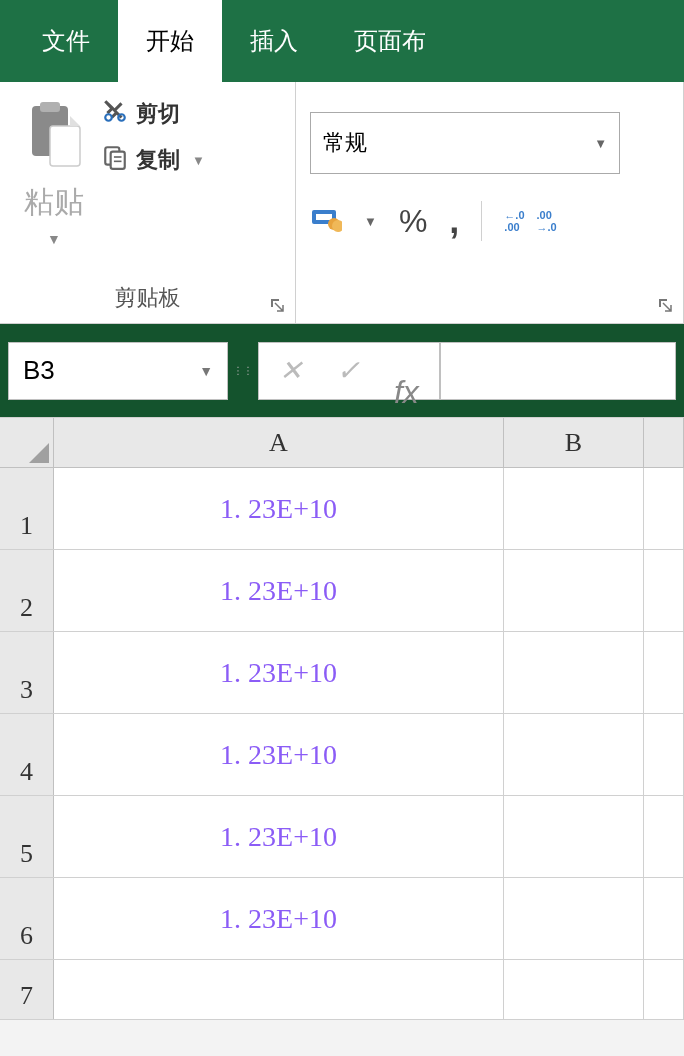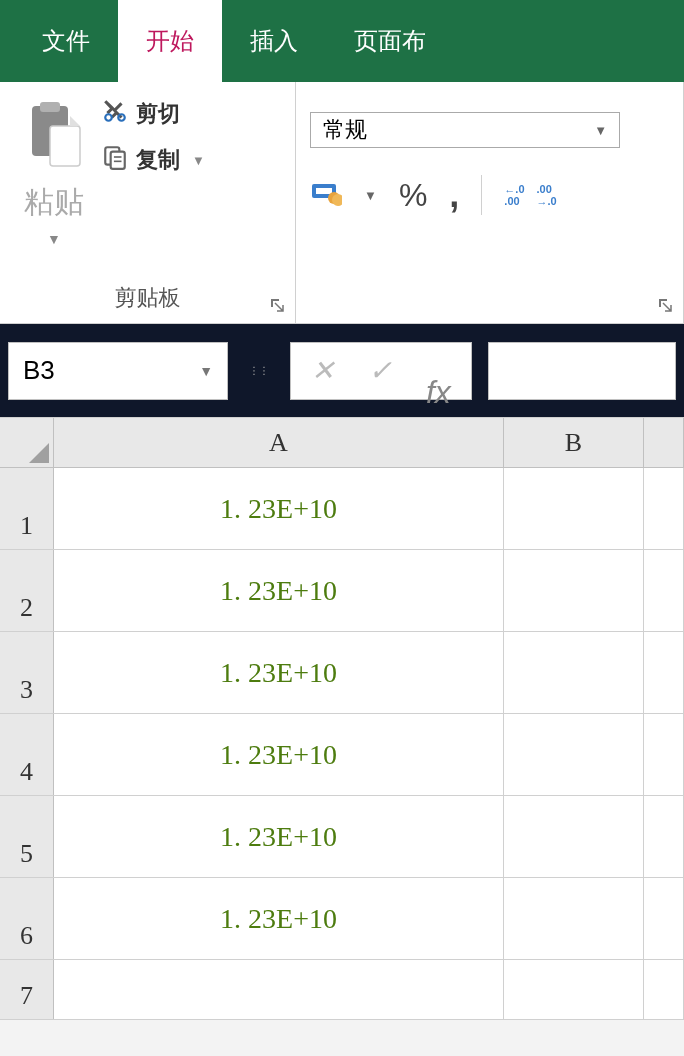--- a/index.html
+++ b/index.html
@@ -1,71 +1,71 @@
 <!DOCTYPE html>
 <html><head>
   <meta charset="utf-8">
   <style>
     * { margin: 0; padding: 0; box-sizing: border-box; }
     body { font-family: "Microsoft YaHei", sans-serif; background: #f3f3f3; width: 684px; height: 1056px; overflow: hidden; }
     
     
     .tab-bar { background: #1e7145; height: 82px; display: flex; align-items: center; padding-left: 14px; }
     .tab { color: #fff; font-size: 24px; padding: 0 28px; height: 100%; display: flex; align-items: center; cursor: pointer; }
-    .tab.active { background: #fff; color: #be185d; }
+    .tab.active { background: #fff; color: #000000; }
     
     
     .ribbon { background: #fff; height: 242px; display: flex; border-bottom: 1px solid #d0d0d0; }
     .ribbon-group { display: flex; flex-direction: column; border-right: 1px solid #d0d0d0; position: relative; }
     .ribbon-group-content { flex: 1; display: flex; align-items: flex-start; padding: 10px 14px 0 14px; }
     .ribbon-group-label { text-align: center; font-size: 22px; color: #555; padding: 8px 0 10px 0; position: relative; }
     .dialog-launcher { position: absolute; right: 10px; bottom: 10px; width: 16px; height: 16px; }
     
     
     .paste-section { display: flex; flex-direction: column; align-items: center; width: 80px; }
     .paste-icon-wrap { width: 60px; height: 70px; position: relative; margin-top: 8px; }
     .paste-label { color: #aaa; font-size: 30px; margin-top: 12px; }
     .paste-arrow { color: #888; font-size: 14px; margin-top: 8px; }
     .clipboard-mini { display: flex; flex-direction: column; gap: 14px; margin-left: 8px; margin-top: 6px; }
     .mini-item { display: flex; align-items: center; gap: 8px; font-size: 22px; color: #333; cursor: pointer; font-weight: bold; }
     .mini-item-dropdown { color: #888; font-size: 13px; margin-left: 4px; }
     
     
     .number-group { flex: 1; }
-    .number-format-select { border: 1px solid #aaa; width: 310px; height: 36px; margin: 20px 0 0 0; display: flex; align-items: center; justify-content: space-between; padding: 0 12px; font-size: 22px; cursor: pointer; }
+    .number-format-select { border: 1px solid #aaa; width: 310px; height: 62px; margin: 20px 0 0 0; display: flex; align-items: center; justify-content: space-between; padding: 0 12px; font-size: 22px; cursor: pointer; }
     .number-buttons { display: flex; align-items: center; gap: 22px; margin-top: 26px; }
     .num-btn { font-size: 26px; color: #444; cursor: pointer; }
     .num-sep { width: 1px; height: 40px; background: #d0d0d0; }
     .decimal-btns { display: flex; gap: 12px; }
     .decimal-btn { display: flex; flex-direction: column; font-size: 11px; line-height: 12px; cursor: pointer; }
     .dec-top { color: #3a7ecc; font-weight: bold; }
     .dec-bot { color: #3a7ecc; font-weight: bold; }
     
     
-    .formula-bar { background: #0f172a; height: 94px; display: flex; align-items: center; padding: 0 8px; gap: 16px; border-bottom: 1px solid #d0d0d0; }
+    .formula-bar { background: #14532d; height: 94px; display: flex; align-items: center; padding: 0 8px; border-bottom: 1px solid #d0d0d0; }
     .name-box { background: #fff; border: 1px solid #c0c0c0; width: 220px; height: 58px; display: flex; align-items: center; justify-content: space-between; padding: 0 14px; font-size: 26px; }
     .name-box-arrow { color: #777; font-size: 14px; }
     .expand-bar { color: #aaa; font-size: 10px; width: 30px; text-align: center; }
     .formula-controls { background: #fff; border: 1px solid #c0c0c0; height: 58px; display: flex; align-items: center; padding: 0 20px; gap: 34px; }
     .formula-btn { color: #bbb; font-size: 28px; cursor: pointer; font-style: italic; }
     .formula-fx { color: #888; font-size: 32px; font-style: italic; margin-top: 44px; }
     .formula-input { background: #fff; border: 1px solid #c0c0c0; height: 58px; flex: 1; }
     
     
     .grid { background: #fff; }
     .grid-header { display: flex; height: 50px; border-bottom: 1px solid #c0c0c0; }
     .corner-cell { width: 54px; background: #e8e8e8; border-right: 1px solid #c0c0c0; position: relative; }
     .corner-triangle { position: absolute; right: 4px; bottom: 4px; width: 0; height: 0; border-left: 20px solid transparent; border-bottom: 20px solid #a0a0a0; }
     .col-header { background: #e8e8e8; border-right: 1px solid #c0c0c0; display: flex; align-items: center; justify-content: center; font-size: 26px; color: #333; font-family: "SimSun", serif; }
     .col-a { width: 450px; }
     .col-b { width: 140px; }
     .col-c { flex: 1; }
     .grid-row { display: flex; height: 82px; border-bottom: 1px solid #d0d0d0; }
     .row-header { width: 54px; background: #e8e8e8; border-right: 1px solid #c0c0c0; display: flex; align-items: flex-end; justify-content: center; font-size: 26px; color: #333; padding-bottom: 8px; font-family: "SimSun", serif; }
-    .cell { border-right: 1px solid #d0d0d0; display: flex; align-items: center; justify-content: center; font-size: 28px; font-family: "SimSun", serif; color: #4d7c0f; }
+    .cell { border-right: 1px solid #d0d0d0; display: flex; align-items: center; justify-content: center; font-size: 28px; font-family: "SimSun", serif; color: #8b5cf6; }
   </style>
 </head>
 <body>
 
 <div class="tab-bar">
   <div class="tab">文件</div>
   <div class="tab active">开始</div>
   <div class="tab">插入</div>
   <div class="tab">页面布</div>
 </div>

